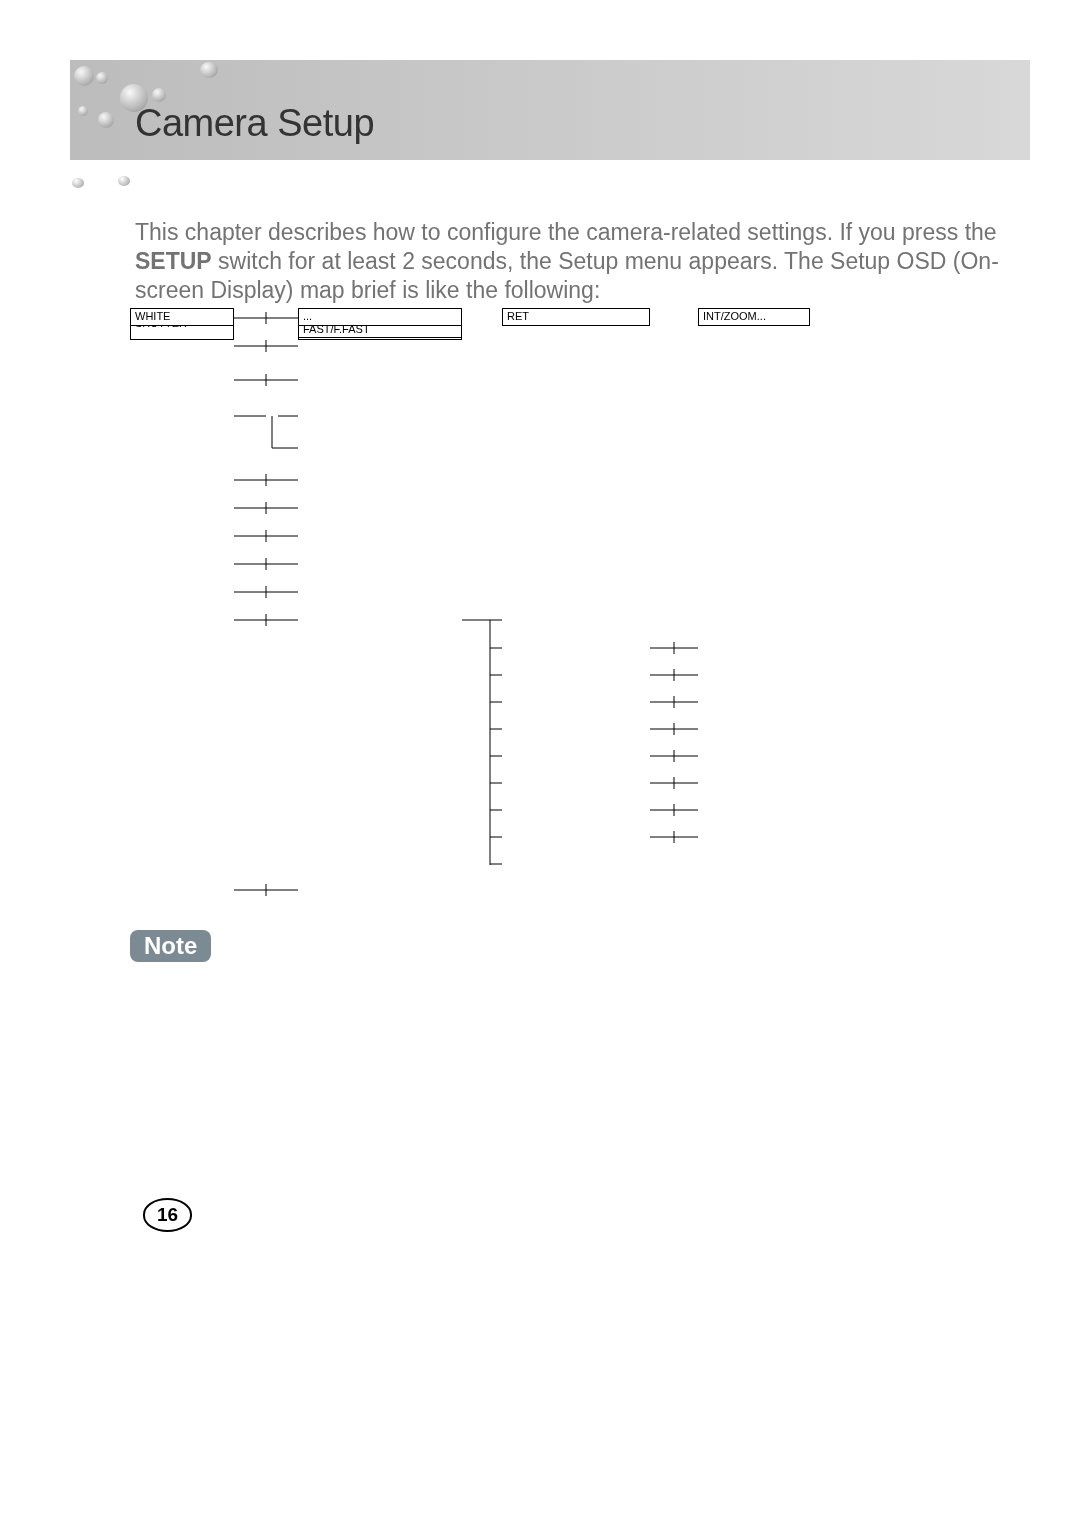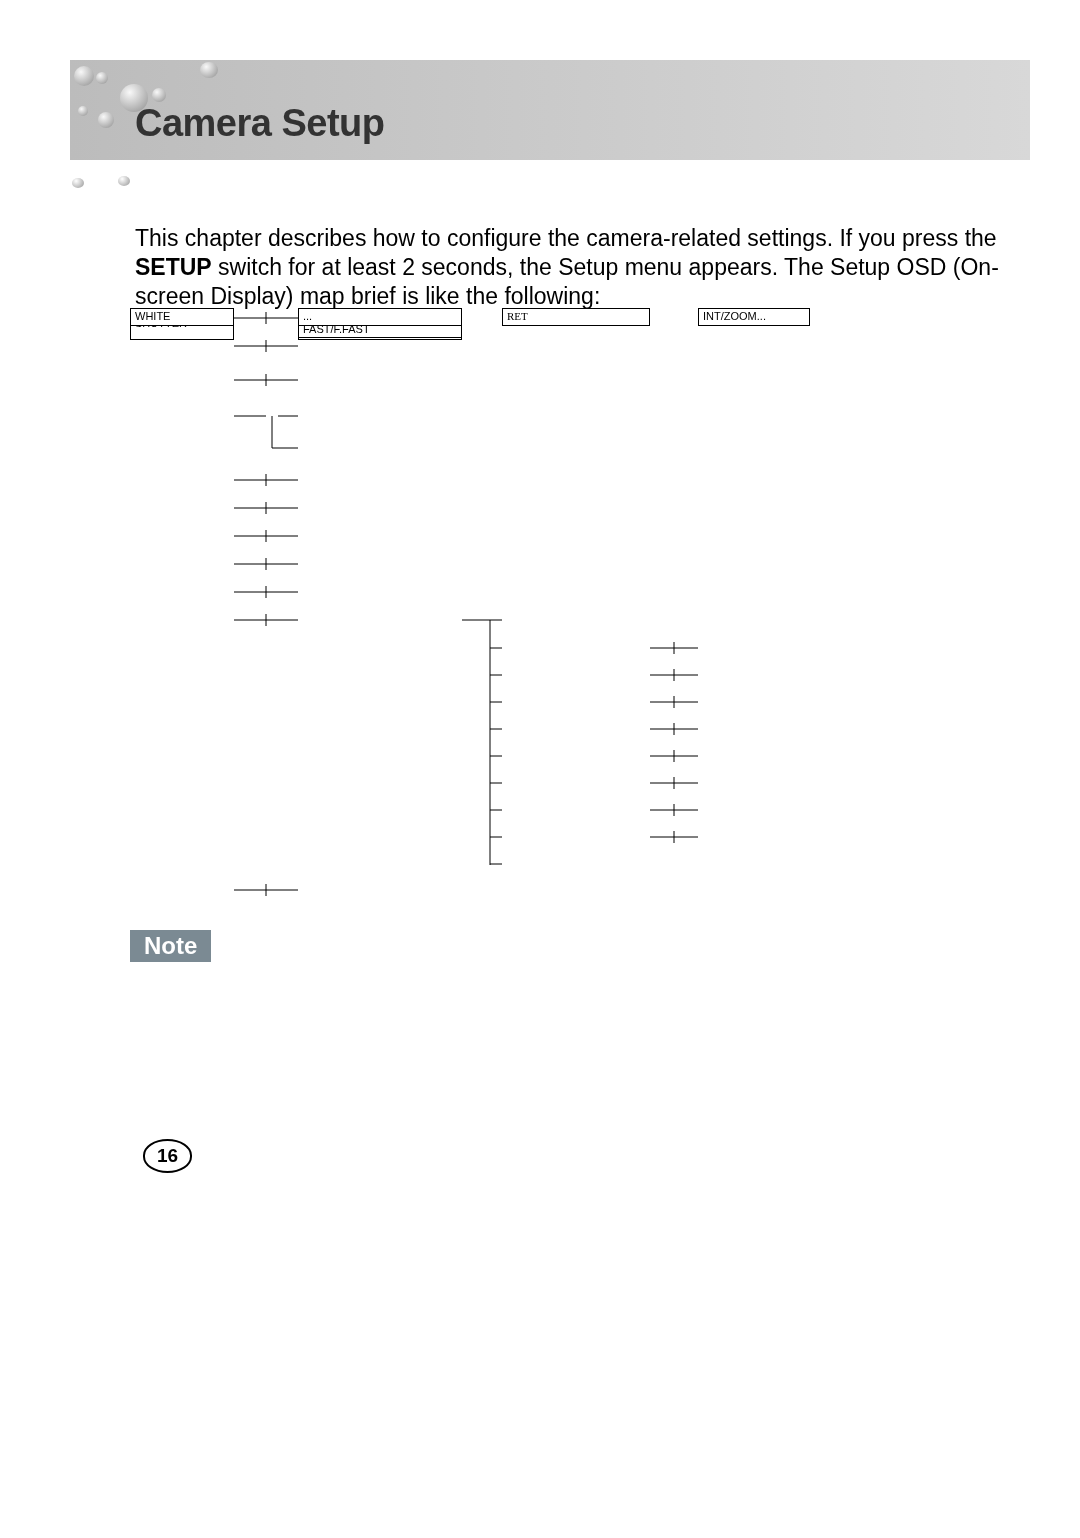--- a/index.html
+++ b/index.html
@@ -31,33 +31,32 @@
     position: absolute;
     border-radius: 50%;
     background: radial-gradient(circle at 35% 30%, #ffffff 0%, #b8b8b8 60%, #888 100%);
     opacity: 0.9;
   }
   .page-title {
     position: absolute;
     left: 135px;
     top: 102px;
     font-size: 38px;
-    font-weight: 700;
+    font-weight: 400;
     color: #333;
     letter-spacing: -0.5px;
   }
   .intro-block {
     position: absolute;
     left: 135px;
     top: 218px;
     right: 80px;
     font-size: 23px;
     line-height: 1.25;
-    color: #000000;
-    margin-top: 6px;
+    color: #737373;
   }
   .bold { font-weight: 700; }
   .diagram {
     position: absolute;
     left: 130px;
     top: 308px;
     width: 780px;
     height: 600px;
   }
   .cell {
@@ -81,34 +80,35 @@
   line { stroke: #000; stroke-width: 1; }
   .note-label {
     position: absolute;
     left: 130px;
     top: 930px;
     background: #7b8a93;
     color: #fff;
     font-size: 24px;
     font-weight: 700;
     padding: 2px 14px;
+    border-radius: 8px;
   }
   .footnotes {
     position: absolute;
     left: 132px;
     top: 964px;
     font-size: 22px;
     color: #222;
     line-height: 1.3;
   }
   .fn-sup { font-size: 14px; vertical-align: super; line-height: 0; }
   .page-number {
     position: absolute;
     left: 143px;
-    top: 1139px;
+    top: 1198px;
     border: 2px solid #000;
     border-radius: 50%/48%;
     padding: 4px 12px;
     font-size: 19px;
     font-weight: 700;
   }
 </style>
 </head>
 <body>
 
@@ -228,21 +228,21 @@
   <div class="cell" style="left:372px;top:330;width:148px;height:18px;">VIDEO SET</div>
   <div class="cell" style="left:372px;top:357;width:148px;height:18px;">RS-485</div>
   <div class="cell" style="left:372px;top:384;width:148px;height:18px;">ZOOM SPEED</div>
   <div class="cell" style="left:372px;top:411;width:148px;height:18px;">DIGITAL ZOOM</div>
   <div class="cell" style="left:372px;top:438;width:148px;height:18px;">DISPLAY ZOOM</div>
   <div class="cell" style="left:372px;top:465;width:148px;height:18px;">SYSTEM INFO</div>
   <div class="cell" style="left:372px;top:492;width:148px;height:18px;">CTRL TYPE</div>
   <div class="cell" style="left:372px;top:519;width:148px;height:18px;">
       <span>V-SYNC *<span class="sup">3</span></span>
     </div>
-  <div class="cell" style="left:372px;top:546;width:148px;height:18px;font-family:Liberation Serif, serif;">RET</div>
+  <div class="cell" style="left:372px;top:546;width:148px;height:18px;">RET</div>
 
   <div class="cell" style="left:568px;top:330;width:112px;height:18px;">...</div>
   <div class="cell" style="left:568px;top:357;width:112px;height:18px;">...</div>
   <div class="cell" style="left:568px;top:384;width:112px;height:18px;">1~4</div>
   <div class="cell" style="left:568px;top:411;width:112px;height:18px;">OFF/X2~X16</div>
   <div class="cell" style="left:568px;top:438;width:112px;height:18px;">OFF/ON</div>
   <div class="cell" style="left:568px;top:465;width:112px;height:18px;">...</div>
   <div class="cell" style="left:568px;top:492;width:112px;height:18px;">A/B/C/D</div>
   <div class="cell" style="left:568px;top:519;width:112px;height:18px;">INT/ZOOM...</div>
 </div>

